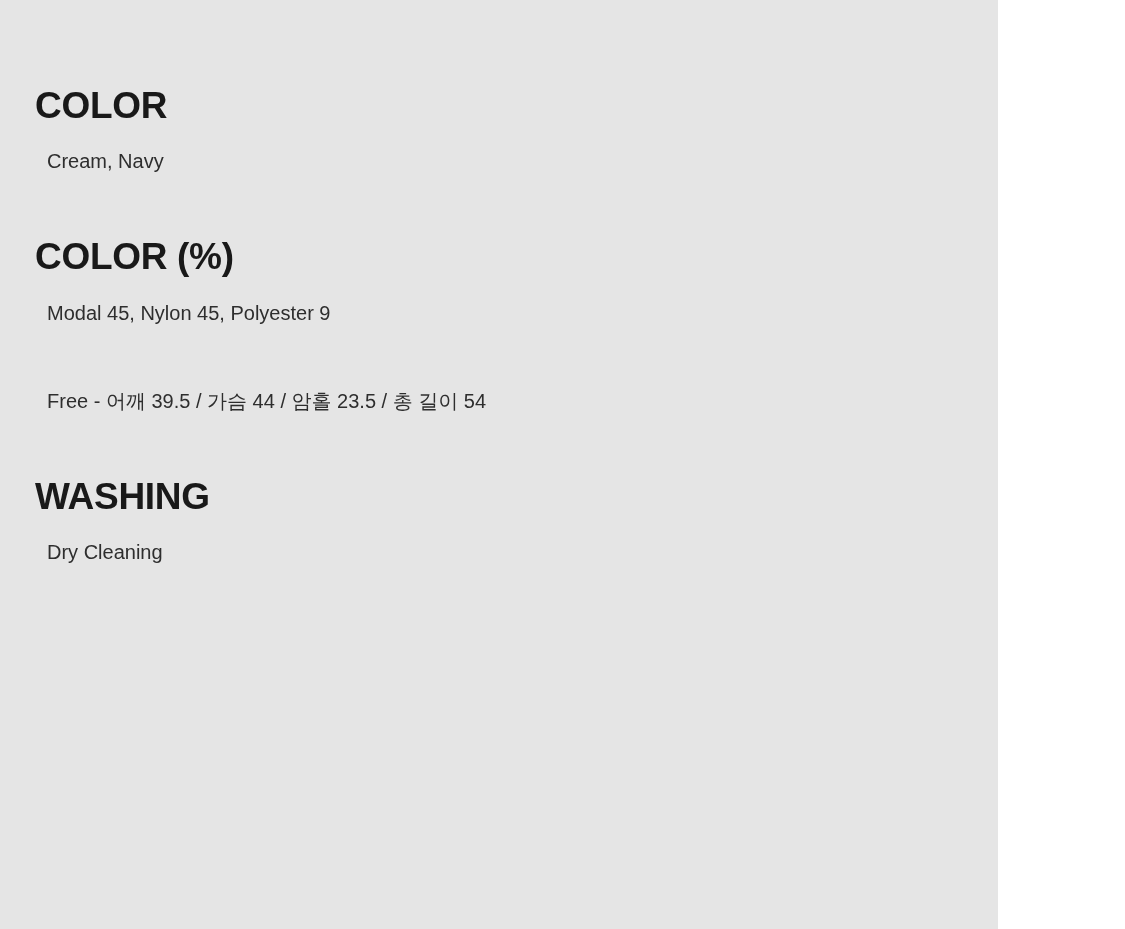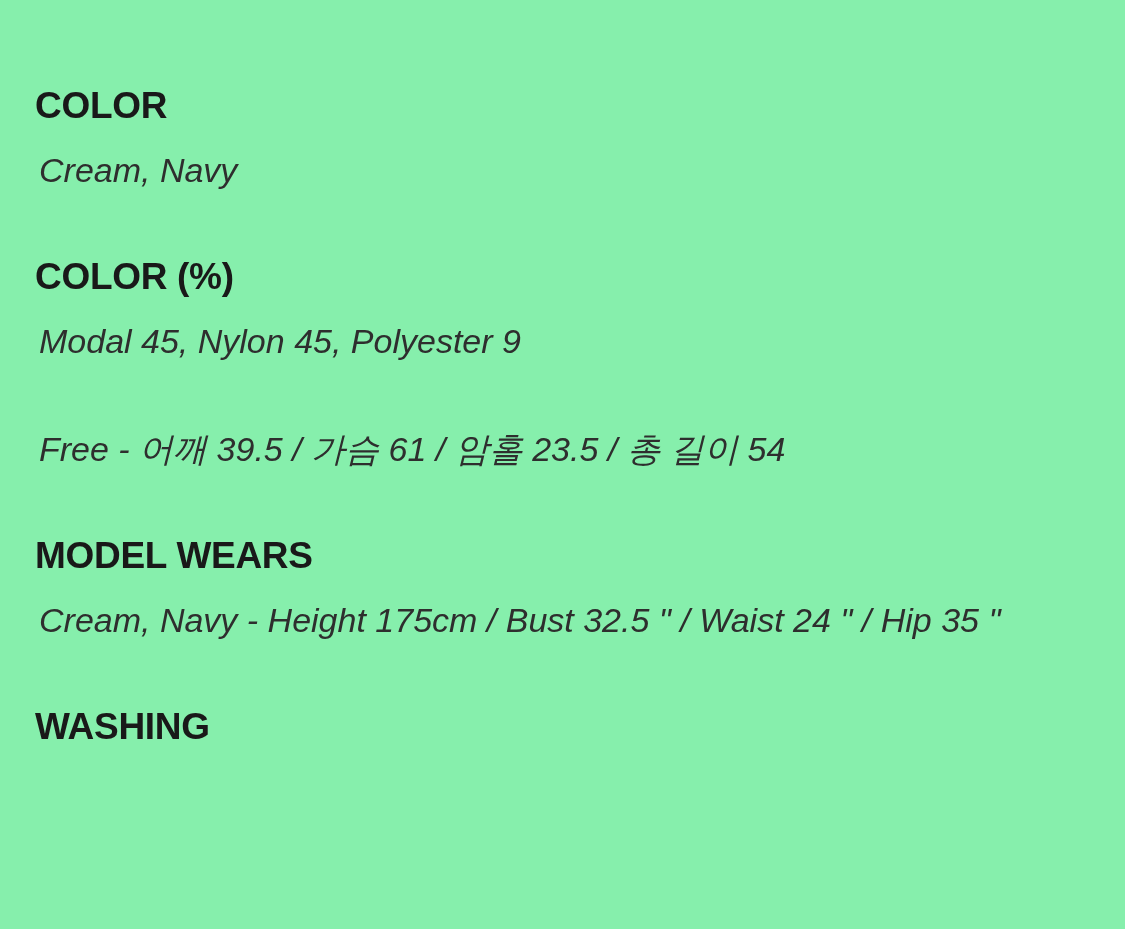--- a/index.html
+++ b/index.html
@@ -2,69 +2,65 @@
 <html><head>
 <meta charset="utf-8">
 <style>
   * { box-sizing: border-box; }
   html, body {
     margin: 0;
     padding: 0;
     background: #ffffff;
   }
   .page {
-    width: 1125px;
+    width: 998px;
     height: 929px;
-    background: #86efac;
+    background: #e5e5e5;
     padding: 84px 40px 0 35px;
     overflow: hidden;
     font-family: "Liberation Sans", "DejaVu Sans", sans-serif;
   }
   .info-section {
     margin: 0 0 60px 0;
   }
   .info-section h2 {
     margin: 0 0 19px 0;
     font-size: 37px;
     line-height: 1.2;
     font-weight: 700;
     letter-spacing: -0.3px;
     color: #191919;
   }
   .info-section p {
-    margin: 4px;
-    font-size: 34px;
+    margin: 12px;
+    font-size: 20px;
     line-height: 1.4;
     font-weight: 400;
     letter-spacing: 0px;
     color: #2e2e2e;
-    font-style: italic;
   }
 </style>
 </head>
 <body>
 
 <div class="page">
 
   <section class="info-section">
     <h2>COLOR</h2>
     <p>Cream, Navy</p>
   </section>
 
   <section class="info-section">
     <h2>COLOR (%)</h2>
     <p>Modal 45, Nylon 45, Polyester 9</p>
   </section>
 
   <section class="info-section">
-    <p>Free - 어깨 39.5 / 가슴 61 / 암홀 23.5 / 총 길이 54</p>
+    <p>Free - 어깨 39.5 / 가슴 44 / 암홀 23.5 / 총 길이 54</p>
   </section>
 
-  <section class="info-section">
-    <h2>MODEL WEARS</h2>
-    <p>Cream, Navy - Height 175cm / Bust 32.5 " / Waist 24 " / Hip 35 "</p>
-  </section>
 
   <section class="info-section">
     <h2>WASHING</h2>
+    <p>Dry Cleaning</p>
   </section>
 
 </div>
 
 </body></html>

